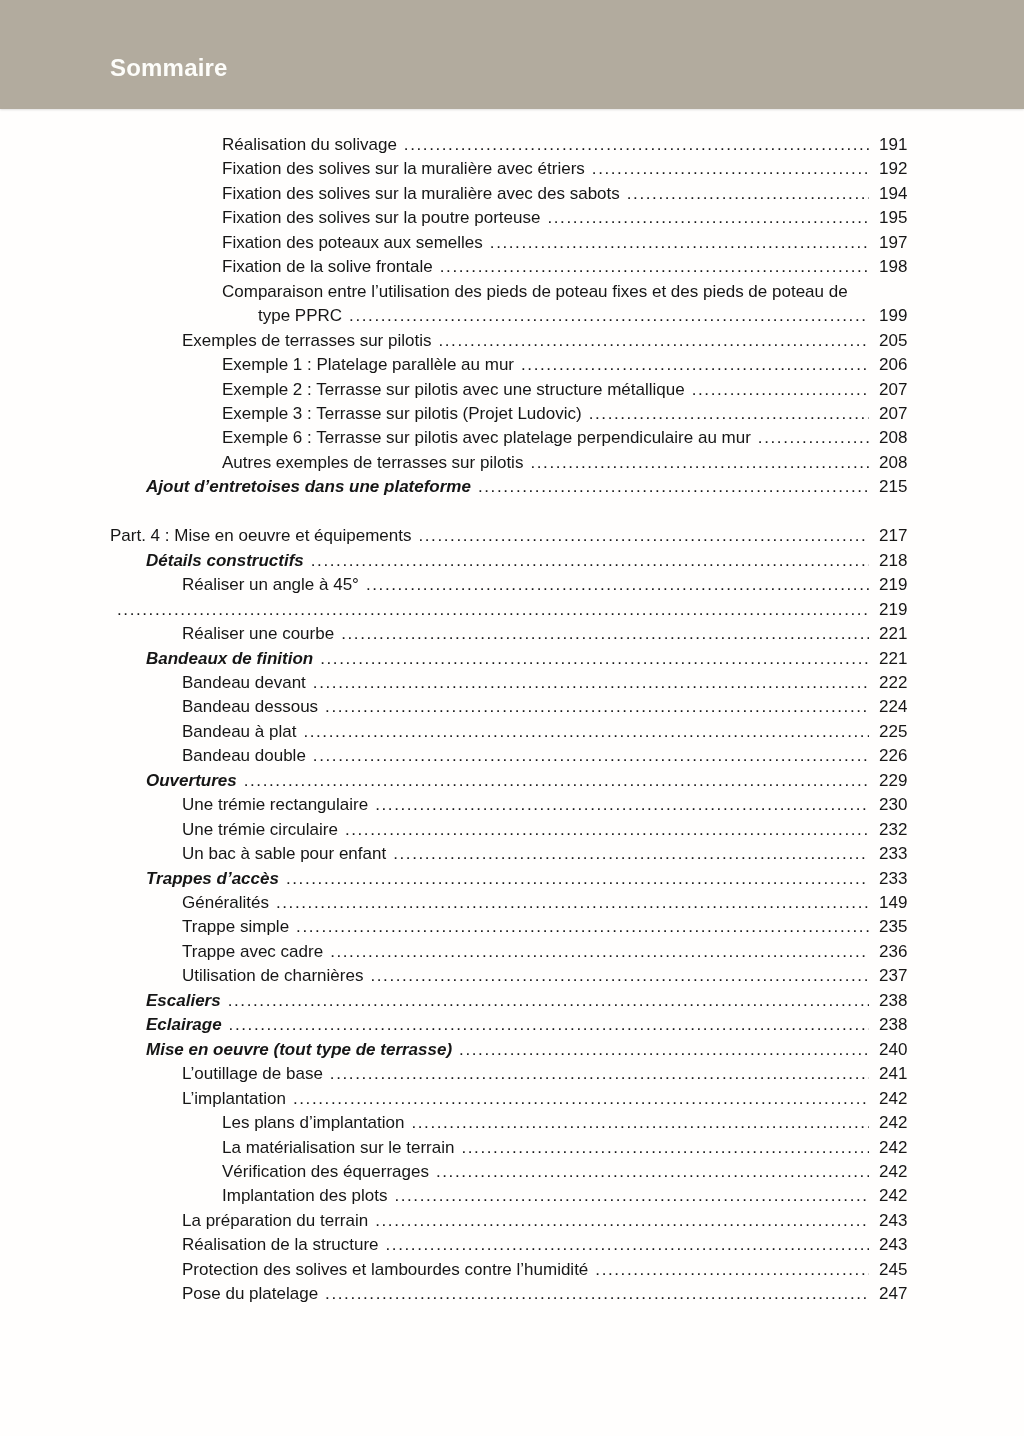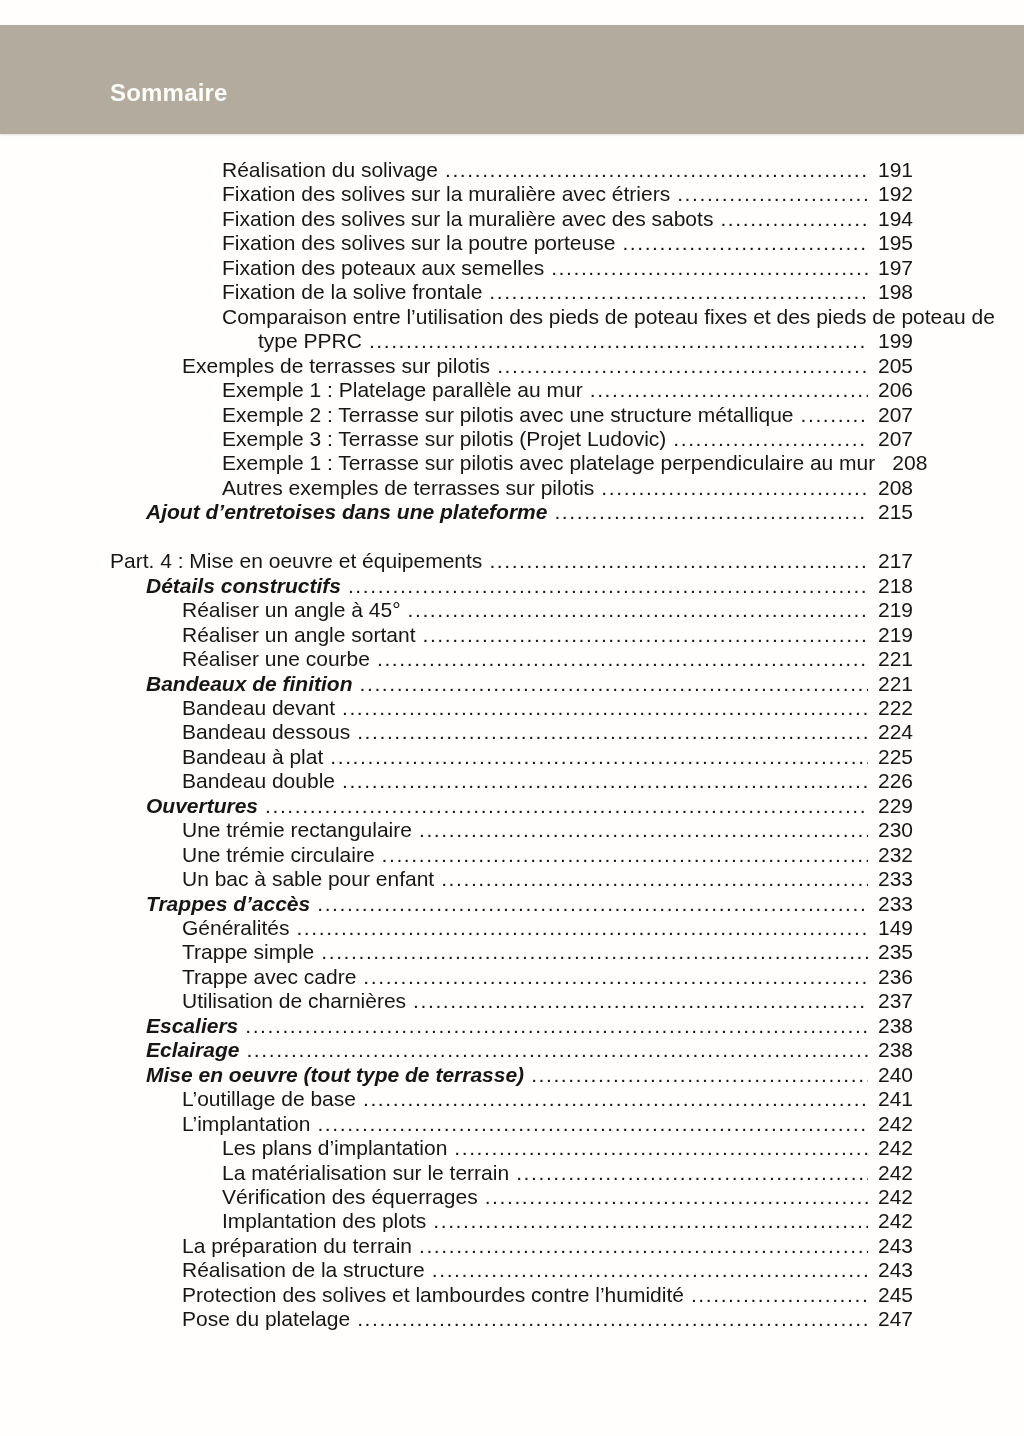--- a/index.html
+++ b/index.html
@@ -24,21 +24,21 @@
   .band-title {
     margin: 0;
     padding-left: 110px;
     padding-top: 26px;
     font-size: 24px;
     font-weight: 700;
     letter-spacing: 0.2px;
   }
   .toc {
     padding: 24px 111px 0 110px;
-    font-size: 21px;
+    font-size: 17px;
     line-height: 24.45px;
     color: #161616;
   }
   .row {
     display: flex;
     align-items: baseline;
   }
   .row.gap { margin-top: 24.45px; }
   .title { white-space: nowrap; }
   .lvl-0 .title { padding-left: 0; }
@@ -62,21 +62,21 @@
   .pageno {
     flex: 0 0 34px;
     text-align: left;
     white-space: nowrap;
   }
 </style>
 </head>
 <body>
 
 <div class="page" style="background: rgb(255, 254, 253);">
-  <header class="band" style="background: rgb(178, 171, 158); margin-top: 25px;">
+  <header class="band" style="background: rgb(178, 171, 158);">
     <h1 class="band-title" style="color: rgb(253, 253, 250);">Sommaire</h1>
   </header>
   <main class="toc" id="toc">
       <div class="row lvl-3">
         <span class="title">Réalisation du solivage</span>
         <span class="leader"></span>
         <span class="pageno">191</span>
       </div>
       <div class="row lvl-3">
         <span class="title">Fixation des solives sur la muralière avec étriers</span>
@@ -125,21 +125,21 @@
         <span class="title">Exemple 2 : Terrasse sur pilotis avec une structure métallique</span>
         <span class="leader"></span>
         <span class="pageno">207</span>
       </div>
       <div class="row lvl-3">
         <span class="title">Exemple 3 : Terrasse sur pilotis (Projet Ludovic)</span>
         <span class="leader"></span>
         <span class="pageno">207</span>
       </div>
       <div class="row lvl-3">
-        <span class="title">Exemple 1 : Terrasse sur pilotis avec platelage perpendiculaire au mur</span>
+        <span class="title">Exemple 6 : Terrasse sur pilotis avec platelage perpendiculaire au mur</span>
         <span class="leader"></span>
         <span class="pageno">208</span>
       </div>
       <div class="row lvl-3">
         <span class="title">Autres exemples de terrasses sur pilotis</span>
         <span class="leader"></span>
         <span class="pageno">208</span>
       </div>
       <div class="row lvl-1 bolditalic">
         <span class="title">Ajout d’entretoises dans une plateforme</span>
@@ -155,21 +155,20 @@
         <span class="title">Détails constructifs</span>
         <span class="leader"></span>
         <span class="pageno">218</span>
       </div>
       <div class="row lvl-2">
         <span class="title">Réaliser un angle à 45°</span>
         <span class="leader"></span>
         <span class="pageno">219</span>
       </div>
       <div class="row lvl-2">
-        <span class="title">Réaliser un angle sortant</span>
         <span class="leader"></span>
         <span class="pageno">219</span>
       </div>
       <div class="row lvl-2">
         <span class="title">Réaliser une courbe</span>
         <span class="leader"></span>
         <span class="pageno">221</span>
       </div>
       <div class="row lvl-1 bolditalic">
         <span class="title">Bandeaux de finition</span>

